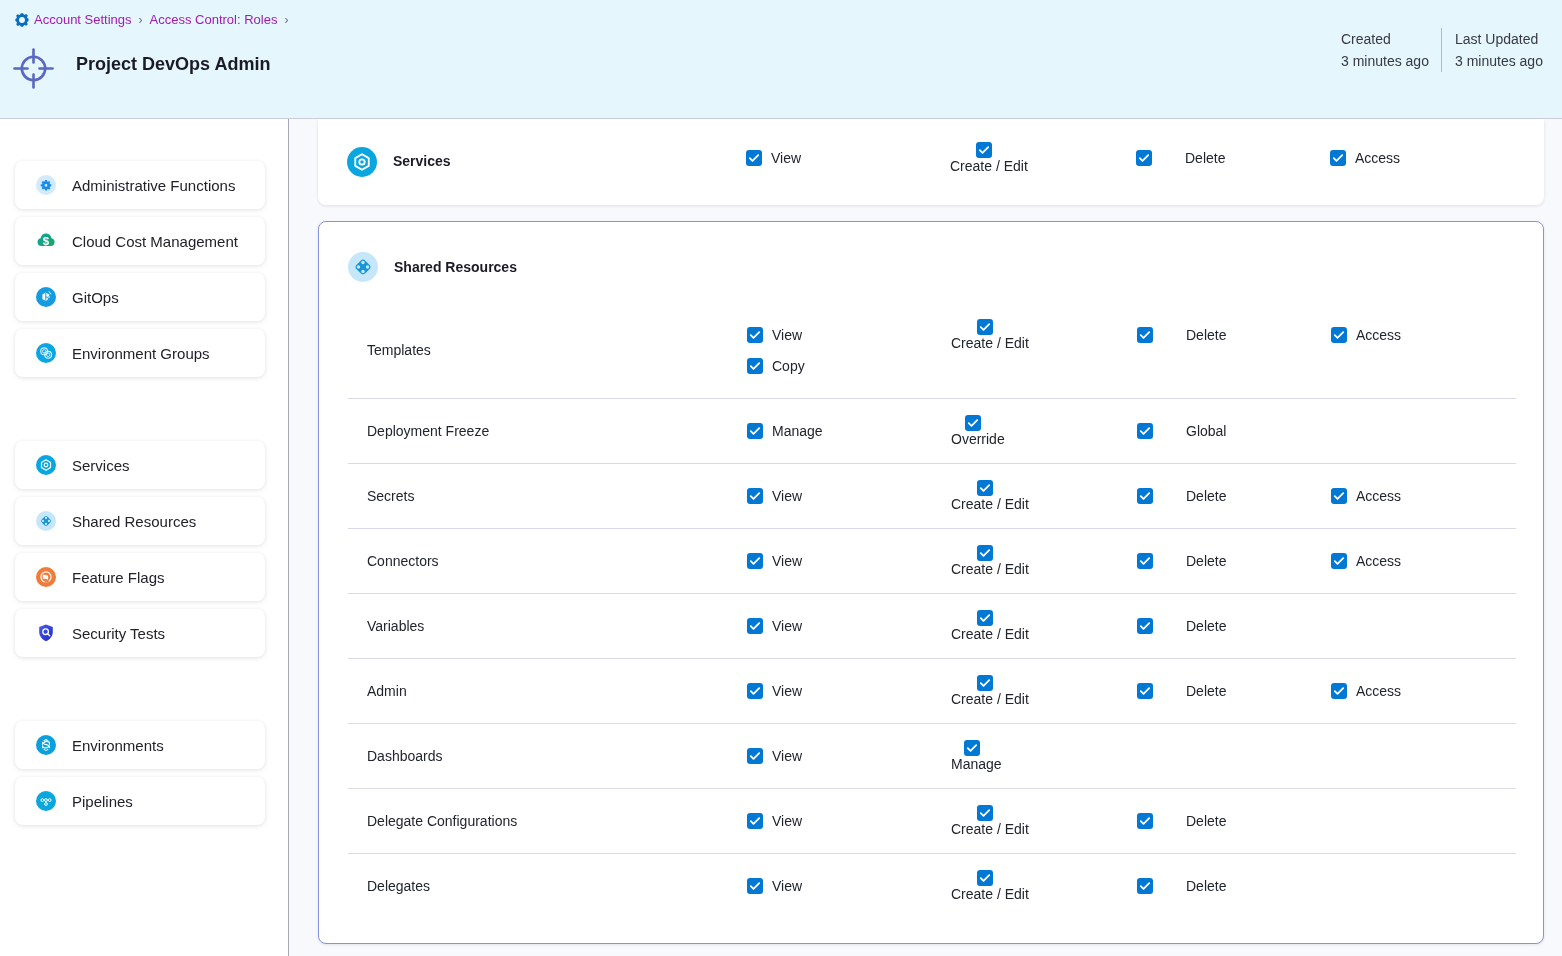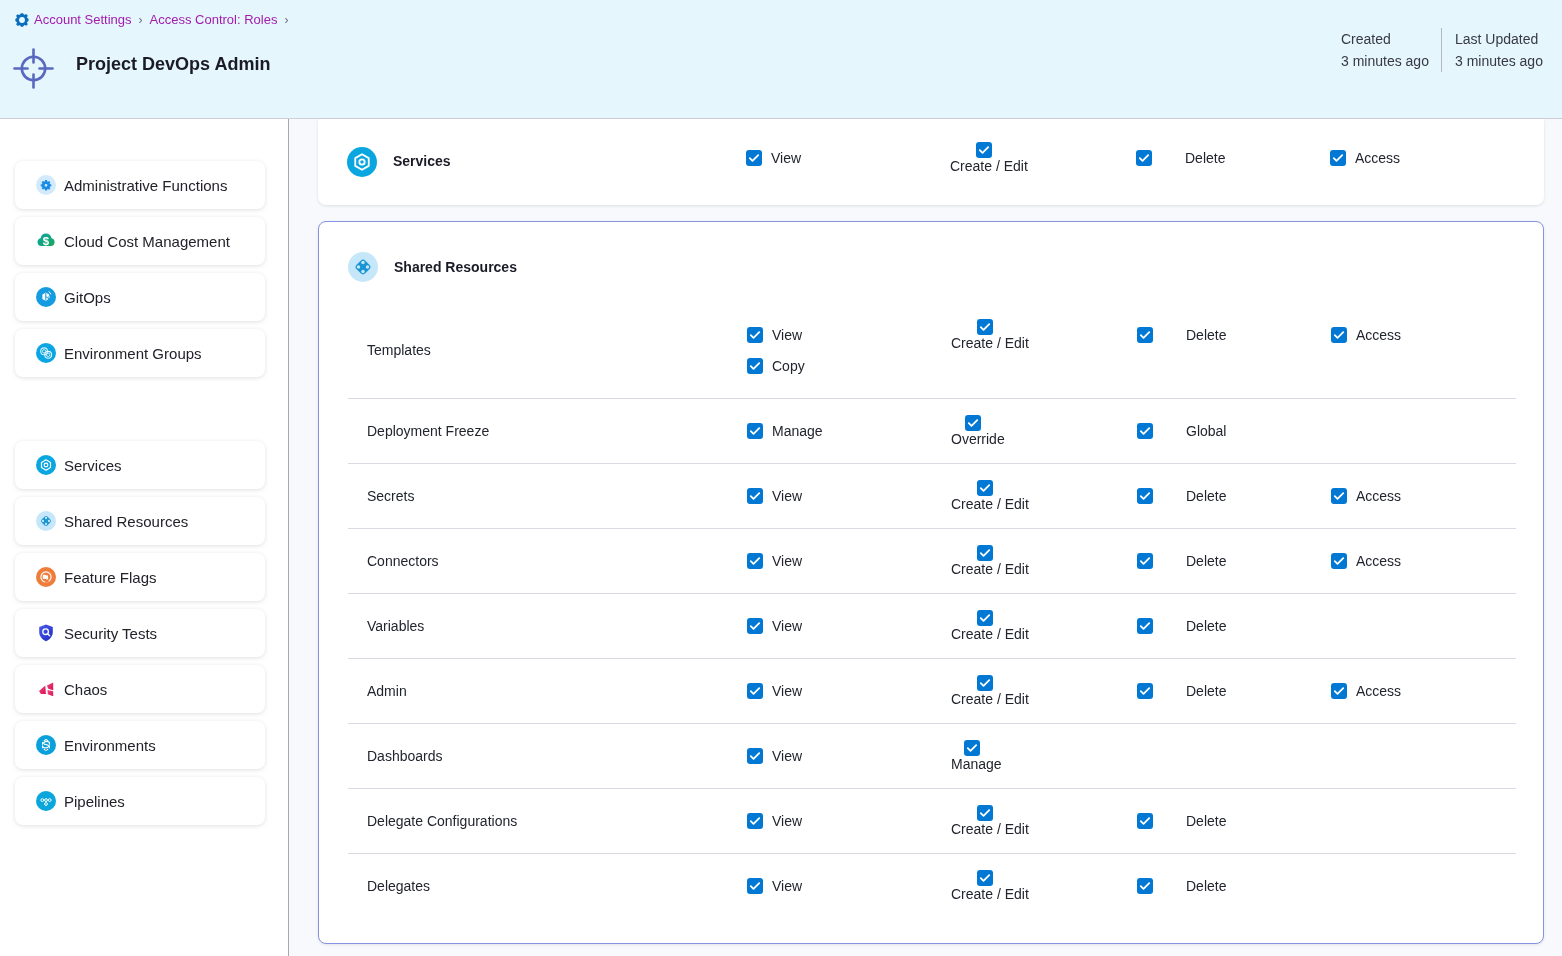--- a/index.html
+++ b/index.html
@@ -8,21 +8,21 @@
 
 .header{position:absolute;left:0;top:0;width:1562px;height:119px;background:#e5f6fc;border-bottom:1px solid #cdced9;}
 .crumbs{position:absolute;left:34px;top:12px;font-size:13px;color:#0a6ebd;font-weight:400;}
 .crumbs a{color:#a21caf;text-decoration:none;}
 .crumbs .sep{color:#6b6d85;font-weight:400;padding:0 7px;font-size:12px;}
 .title{position:absolute;left:76px;top:54px;font-size:18px;font-weight:bold;color:#1b1b28;}
 .meta{position:absolute;top:28px;font-size:14px;color:#383946;line-height:22px;}
 .meta-div{position:absolute;left:1441px;top:28px;width:1px;height:44px;background:#b4b6cc;}
 
 .sidebar{position:absolute;left:0;top:119px;width:289px;height:837px;background:#ffffff;border-right:1px solid #a6a7b5;}
-.scard{position:absolute;left:15px;width:250px;height:48px;background:#fff;border-radius:8px;box-shadow:0 1px 4px rgba(40,41,61,0.14);display:flex;align-items:center;}
+.scard{position:absolute;left:15px;width:250px;height:48px;background:#fff;border-radius:8px;box-shadow:0 1px 4px rgba(40,41,61,0.14);display:flex;align-items:center;gap:8px;}
 .scard .ic{width:20px;height:20px;margin-left:21px;flex:none;}
 .scard .lb{margin-left:8px;font-size:15px;color:#22222a;white-space:nowrap;}
 
 .card1{position:absolute;left:318px;top:119px;width:1226px;height:86px;background:#fff;border-radius:0 0 8px 8px;box-shadow:0 1px 3px rgba(40,41,61,0.12);}
 .card2{position:absolute;left:318px;top:221px;width:1226px;height:723px;background:#fff;border:1px solid #8692e2;border-radius:8px;box-shadow:0 1px 3px rgba(40,41,61,0.10);}
 .hdrtxt{font-weight:700;font-size:14px;color:#1b1b28;}
 .rowlbl{position:absolute;left:48px;font-size:14px;color:#22252e;transform:translateY(-50%);white-space:nowrap;}
 .divider{position:absolute;left:29px;width:1168px;height:1px;background:#d9dae5;}
 .cell{position:absolute;transform:translateY(-50%);display:flex;align-items:center;}
 .cb{width:16px;height:16px;border-radius:3px;background:#0278d5;flex:none;display:flex;align-items:center;justify-content:center;}
@@ -130,35 +130,20 @@
               <stop offset="0" stop-color="#4a5be8"></stop>
               <stop offset="1" stop-color="#2230c8"></stop>
             </linearGradient>
           </defs>
           <path d="M10 1.4l6.8 2.5v5.2c0 4.1-2.9 7.8-6.8 9.1-3.9-1.3-6.8-5-6.8-9.1V3.9z" fill="url(#gsto)"></path>
           <circle cx="9.6" cy="8.7" r="2.8" fill="none" stroke="#fff" stroke-width="1.3"></circle>
           <path d="M11.6 10.7l2.1 2.1" stroke="#fff" stroke-width="1.3" stroke-linecap="round"></path>
         </svg></span>
       <span class="lb">Security Tests</span>
     </div>
-    <div class="scard" style="top:546px">
-      <span class="ic"><svg viewBox="0 0 20 20">
-          <defs>
-            <linearGradient id="gch" x1="0" y1="0" x2="1" y2="1">
-              <stop offset="0" stop-color="#f04b80"></stop>
-              <stop offset="1" stop-color="#d80f58"></stop>
-            </linearGradient>
-          </defs>
-          <path fill="url(#gch)" d="M3 12.1l6.3-5.5.6 8.3-5 .1z"></path>
-          <path fill="url(#gch)" d="M10.9 6.6l6.3-3.2v7.8l-4.9-1.5z"></path>
-          <path fill="url(#gch)" d="M11.5 10.9l5.7 1.3v5l-5.4-2z"></path>
-          <path fill="#fff" d="M9.3 6.2l1.9-1.1 1 1.7-1.9 1.4z" opacity="0"></path>
-        </svg></span>
-      <span class="lb">Chaos</span>
-    </div>
     <div class="scard" style="top:602px">
       <span class="ic"><svg viewBox="0 0 20 20">
           <circle cx="10" cy="10" r="10" fill="#0aa0dc"></circle>
           <path d="M10 4.6l1.8 1.05M13.4 7.2v2M13.4 10.8v2M11.8 14.35L10 15.4l-1.8-1.05M6.6 12.8v-2M6.6 9.2v-2M8.2 5.65L10 4.6" stroke="#fff" stroke-width="1.1" stroke-linecap="round"></path>
           <path d="M12.9 7.1c-2-1.3-5.3-.5-5.3 1.2 0 2 5 .7 5 2.7 0 1.7-3.3 2.5-5.3 1.2" fill="none" stroke="#fff" stroke-width="1.2" stroke-linecap="round"></path>
         </svg></span>
       <span class="lb">Environments</span>
     </div>
     <div class="scard" style="top:658px">
       <span class="ic"><svg viewBox="0 0 20 20">

